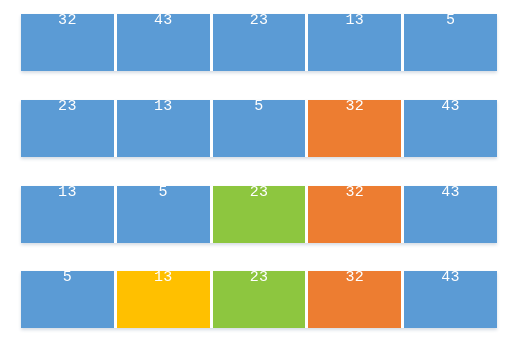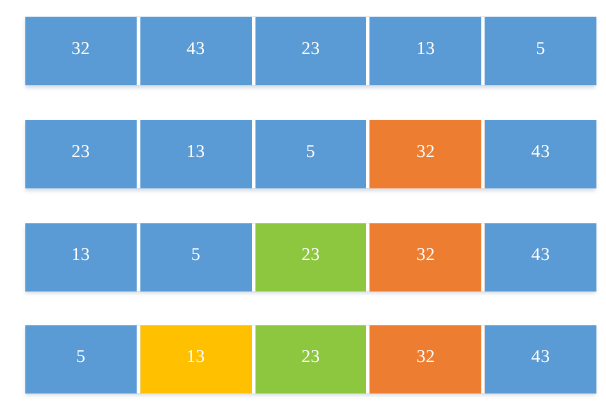--- a/index.html
+++ b/index.html
@@ -31,25 +31,24 @@
   }
   .sort-row.row-0 { top: 14px; }
   .sort-row.row-1 { top: 100px; }
   .sort-row.row-2 { top: 186px; }
   .sort-row.row-3 { top: 271px; }
 
   .sort-cell {
     flex: 1 1 0;
     position: relative;
     display: flex;
-    align-items: center;
     justify-content: center;
     color: #ffffff;
     font-size: 15px;
-    font-family: Liberation Serif, serif;
+    font-family: Liberation Mono, monospace;
     letter-spacing: 0.3px;
     box-sizing: border-box;
     border-right: 3px solid #ffffff;
     text-shadow: 0 0 1px rgba(0,0,0,0.05);
   }
   .sort-cell:last-child {
     border-right: none;
   }
   .sort-cell .cell-value {
     display: block;

